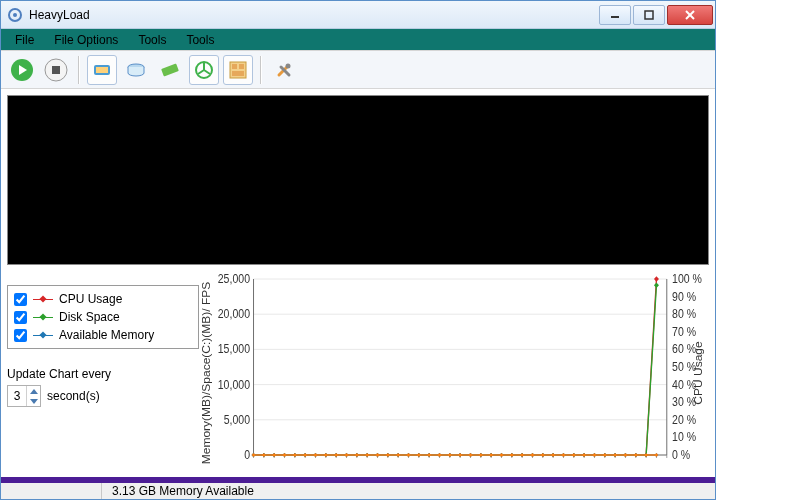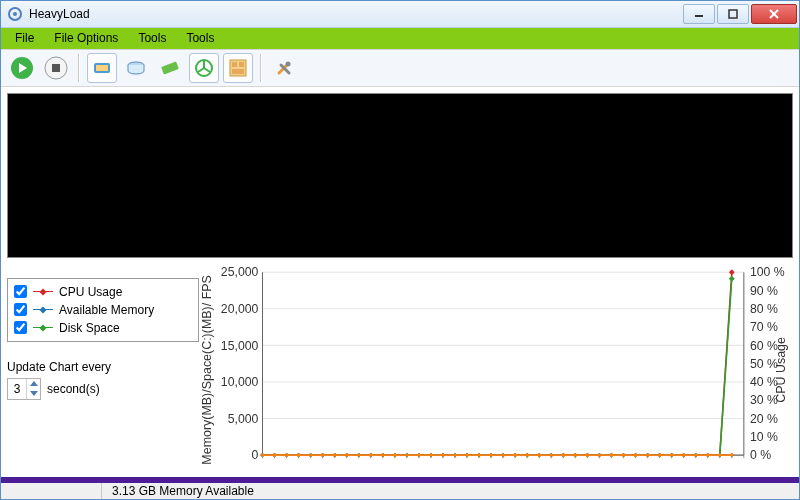--- a/index.html
+++ b/index.html
@@ -1,30 +1,30 @@
 <!DOCTYPE html>
 <html><head>
 <meta charset="utf-8">
 <style>
 * { box-sizing: border-box; margin: 0; padding: 0; font-family: "Segoe UI", Tahoma, sans-serif; font-size: 12px; }
 html, body { width: 800px; height: 500px; overflow: hidden; background: #fff; }
 
-.window { width: 800px; height: 500px; border: 1px solid #5a8fc8; display: flex; flex-direction: column; background: #fff; }
+.window { width: 716px; height: 500px; border: 1px solid #5a8fc8; display: flex; flex-direction: column; background: #fff; }
 
 
 .titlebar { height: 28px; background: linear-gradient(#f0f6fc, #dce9f7); display: flex; align-items: center; padding: 0 2px 0 6px; border-bottom: 1px solid #b8cde2; }
 .titlebar .app-icon { width: 16px; height: 16px; margin-right: 6px; display: inline-flex; align-items: center; justify-content: center; }
 .titlebar .title { color: #000; flex: 1; }
 .win-btns { display: flex; gap: 0; }
 .win-btn { width: 32px; height: 20px; border: 1px solid #9cb6d6; background: linear-gradient(#f4f9ff,#d6e6f7); display: flex; align-items: center; justify-content: center; border-radius: 2px; margin-left: 2px; cursor: default; }
 .win-btn.close { background: linear-gradient(#f07a78,#d64540); border-color: #a02e2a; width: 46px; }
 .win-btn svg { display: block; }
 
 
-.menubar { height: 22px; display: flex; align-items: center; padding: 0 6px; gap: 4px; border-bottom: 1px solid #d6d6d6; background: #84cc16; }
+.menubar { height: 22px; display: flex; align-items: center; padding: 0 6px; gap: 4px; border-bottom: 1px solid #d6d6d6; background: #0f766e; }
 .menubar .mi { padding: 2px 8px; cursor: default; }
 
 
 .toolbar { height: 38px; display: flex; align-items: center; padding: 3px 6px; gap: 4px; border-bottom: 1px solid #d6d6d6; background: #f3f6fa; }
 .tool-btn { width: 30px; height: 30px; border: 1px solid transparent; background: transparent; display: flex; align-items: center; justify-content: center; border-radius: 3px; cursor: default; }
 .tool-btn.framed { border-color: #b0c4de; background: #fdfdfd; }
 .tool-sep { width: 2px; height: 28px; background: transparent; border-left:1px solid #c8c8c8; border-right:1px solid #fff; margin: 0 3px; }
 
 
 .black-area { height: 170px; background: #000; margin: 6px 6px 4px 6px; border: 1px solid #888; }
@@ -158,35 +158,35 @@
           <input type="checkbox" checked="" style="">
           <span class="legend-swatch" style="color:#d62728">
               <span class="line">
                 <span class="dot"></span>
               </span>
             </span>
           <span>CPU Usage</span>
         </div>
         <div class="legend-row">
           <input type="checkbox" checked="" style="">
+          <span class="legend-swatch" style="color:#2ca02c">
+              <span class="line">
+                <span class="dot"></span>
+              </span>
+            </span>
+          <span>Disk Space</span>
+        </div>
+        <div class="legend-row">
+          <input type="checkbox" checked="" style="">
           <span class="legend-swatch" style="color:#1f77b4">
               <span class="line">
                 <span class="dot"></span>
               </span>
             </span>
           <span>Available Memory</span>
-        </div>
-        <div class="legend-row">
-          <input type="checkbox" checked="" style="">
-          <span class="legend-swatch" style="color:#2ca02c">
-              <span class="line">
-                <span class="dot"></span>
-              </span>
-            </span>
-          <span>Disk Space</span>
         </div>
       </div>
 
       <div class="update-block">
         <div>Update Chart every</div>
         <div class="row">
           <div class="spinner">
             <input value="3" style="">
             <div class="arrows">
               <div class="arrow">

